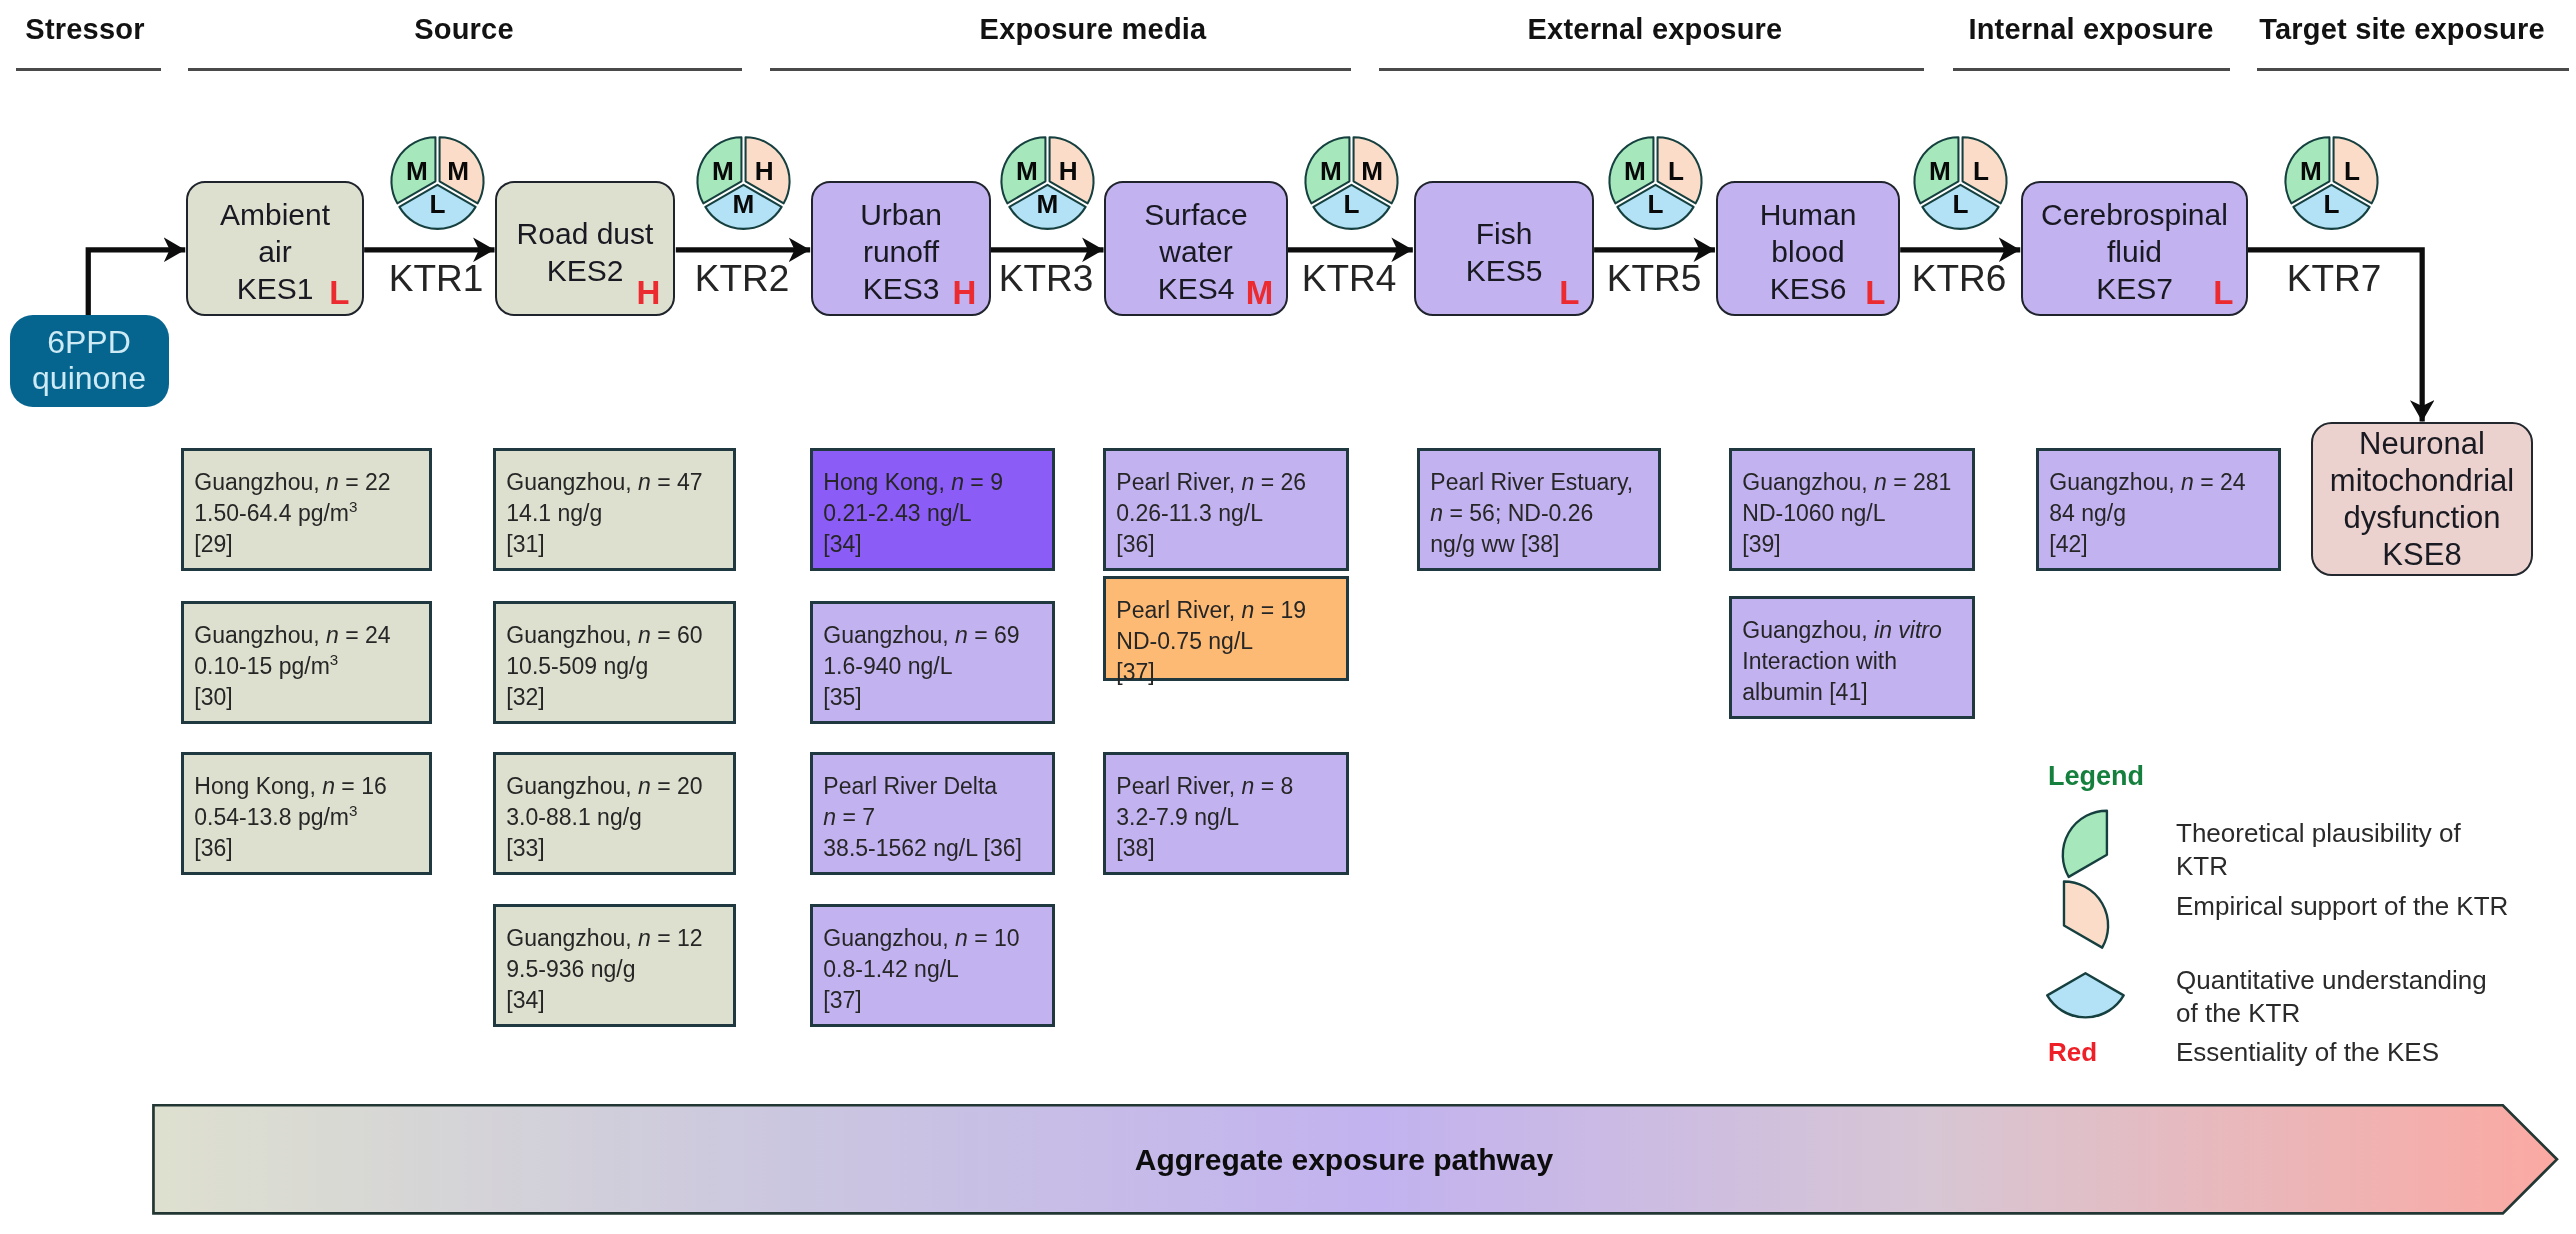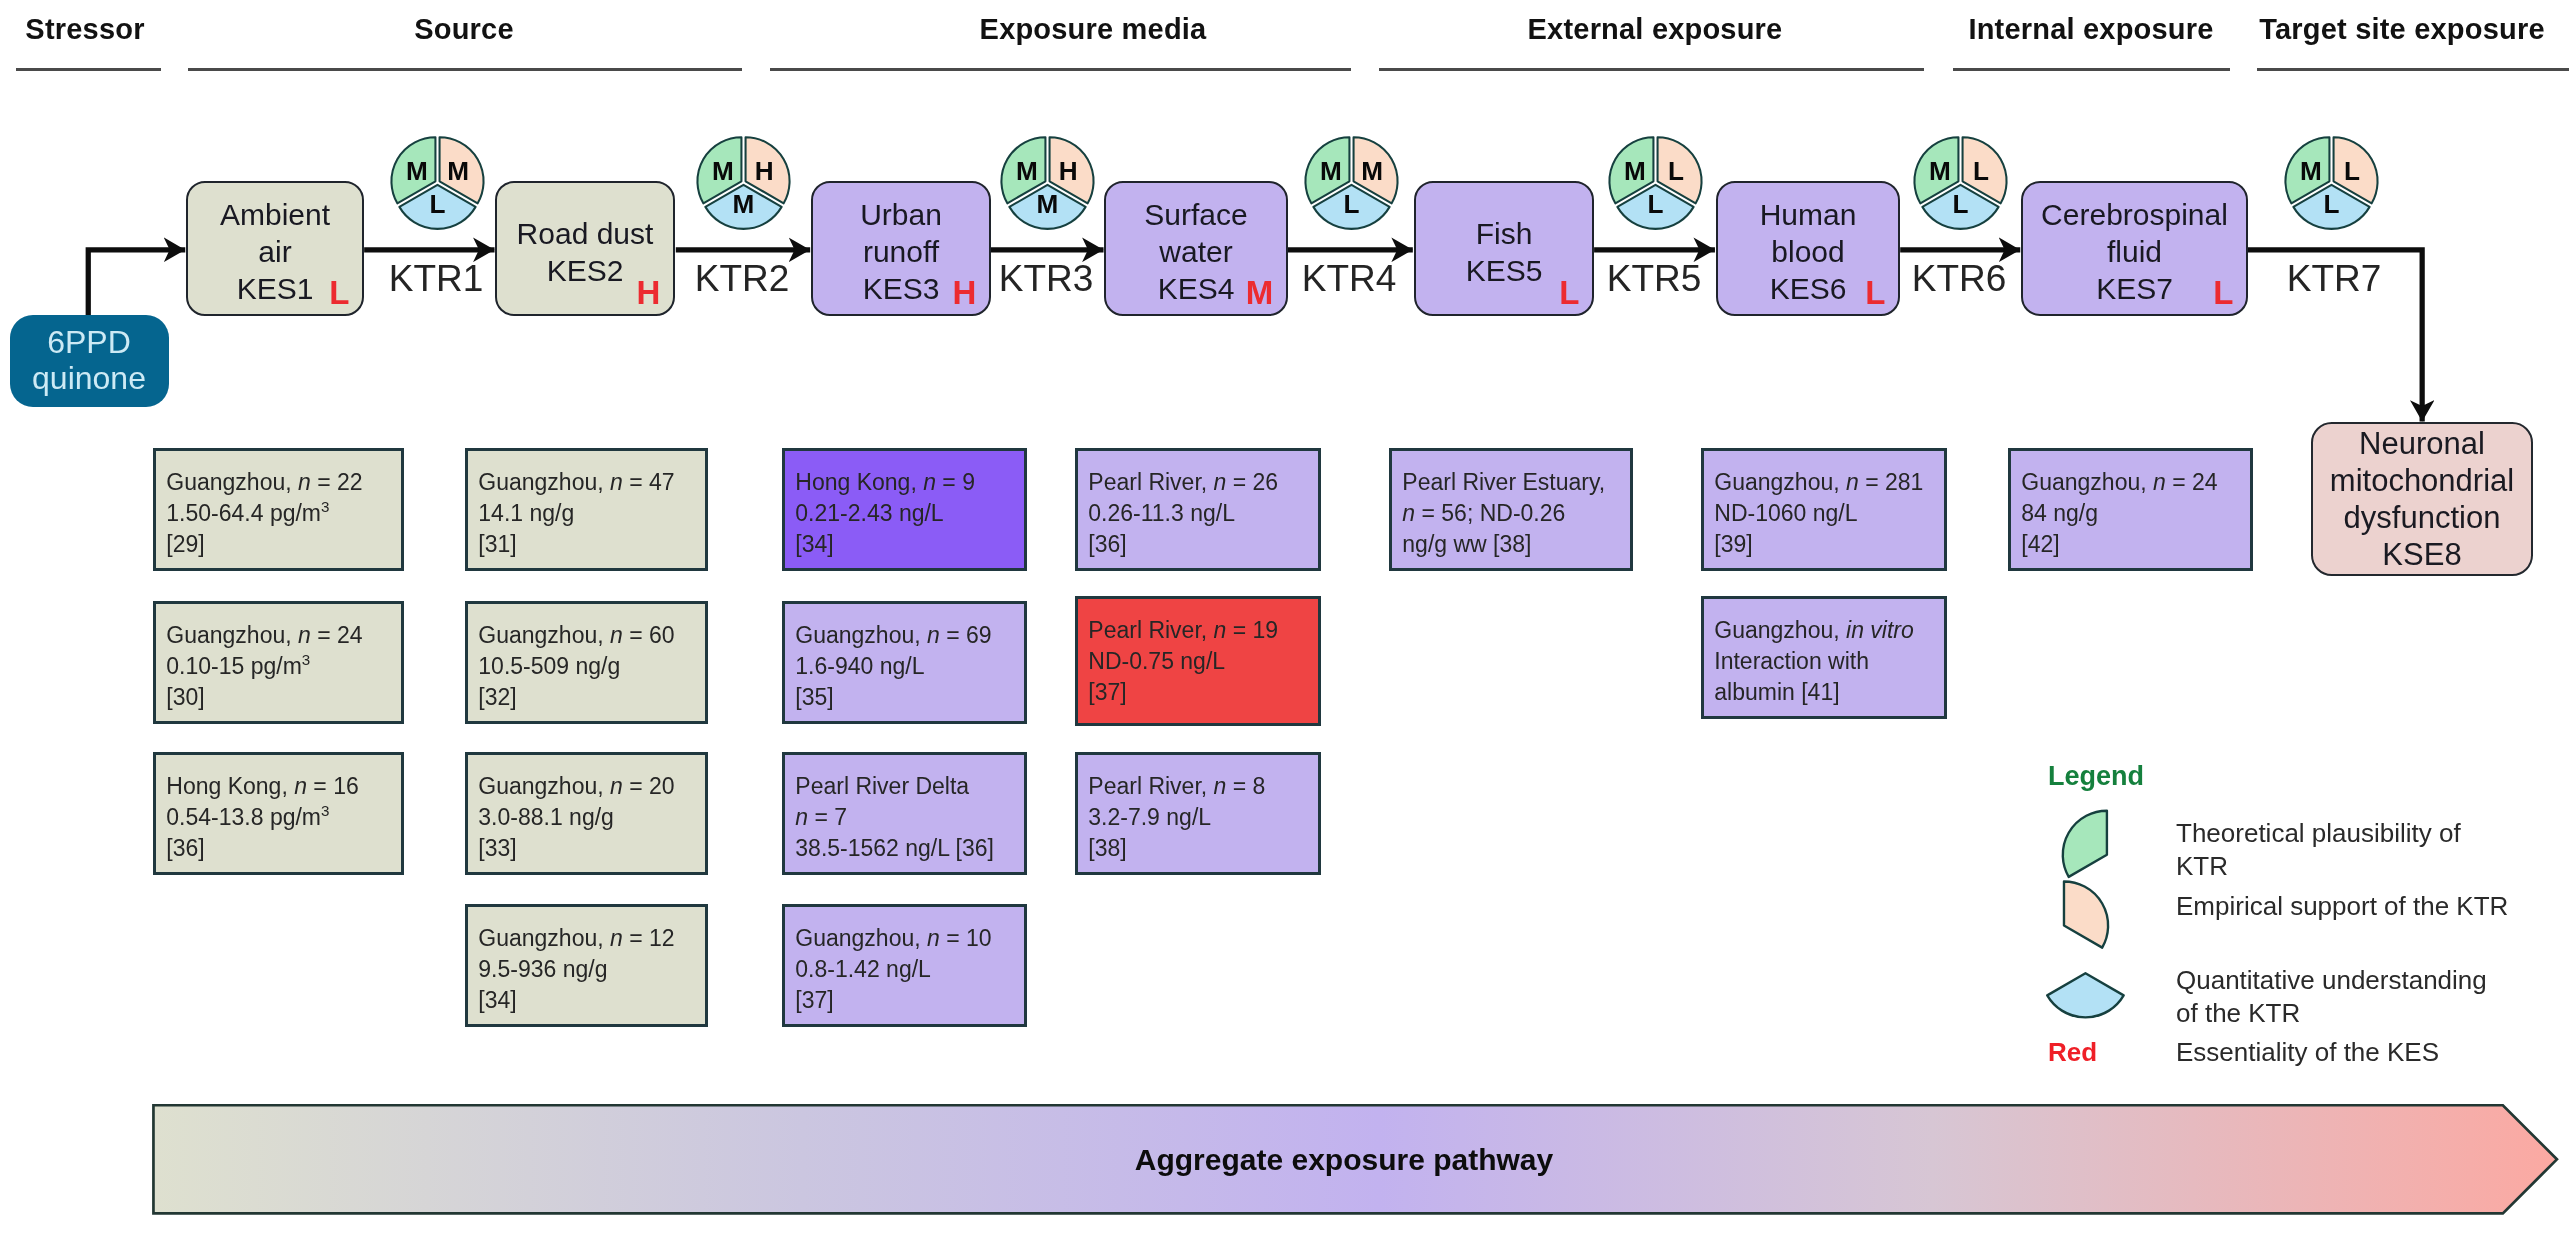--- a/index.html
+++ b/index.html
@@ -26,21 +26,21 @@
   
   .outcome{position:absolute;border:2.4px solid #23282e;border-radius:20.7px;box-sizing:border-box;
            display:flex;flex-direction:column;align-items:center;justify-content:center;
            font-size:31px;line-height:1.2;color:#1a1a22;}
 
   
   .ktr{position:absolute;font-size:37px;color:#242424;white-space:nowrap;transform:translateX(-50%);}
 
   
   .ev{position:absolute;border:3.2px solid #20383f;box-sizing:border-box;
-      padding:16px 0 0 10.3px;font-size:23px;line-height:31px;color:#262626;}
+      padding:16px 0 0 10.3px;font-size:23px;line-height:31px;color:#262626;margin-left:28px;}
   .ev sup{font-size:0.66em;vertical-align:super;line-height:0;}
 
   
   .legend-title{position:absolute;font-weight:bold;font-size:27px;color:#15803d;}
   .legend-text{position:absolute;font-size:26px;line-height:33px;color:#2a2a2a;}
   .legend-red{position:absolute;font-weight:bold;font-size:26px;line-height:33px;color:#ef1f27;}
 
   
   .banner-label{position:absolute;font-weight:bold;font-size:30px;color:#0d0d0d;
                 white-space:nowrap;transform:translateX(-50%);}
@@ -265,21 +265,21 @@
 <div class="ev" style="left:782px;top:904px;width:245px;height:123px;background:#c2b2ef">
   <div>Guangzhou, <i>n</i> = 10</div>
   <div>0.8-1.42 ng/L</div>
   <div>[37]</div>
 </div>
 <div class="ev" style="left:1075px;top:448px;width:246px;height:123px;background:#c2b2ef">
   <div>Pearl River, <i>n</i> = 26</div>
   <div>0.26-11.3 ng/L</div>
   <div>[36]</div>
 </div>
-<div class="ev" style="left:1075px;top:596px;width:246px;height:130px;background:#ef4444">
+<div class="ev" style="left:1075px;top:576px;width:246px;height:105px;background:#fdba74">
   <div>Pearl River, <i>n</i> = 19</div>
   <div>ND-0.75 ng/L</div>
   <div>[37]</div>
 </div>
 <div class="ev" style="left:1075px;top:752px;width:246px;height:123px;background:#c2b2ef">
   <div>Pearl River, <i>n</i> = 8</div>
   <div>3.2-7.9 ng/L</div>
   <div>[38]</div>
 </div>
 <div class="ev" style="left:1389px;top:448px;width:244px;height:123px;background:#c2b2ef">

